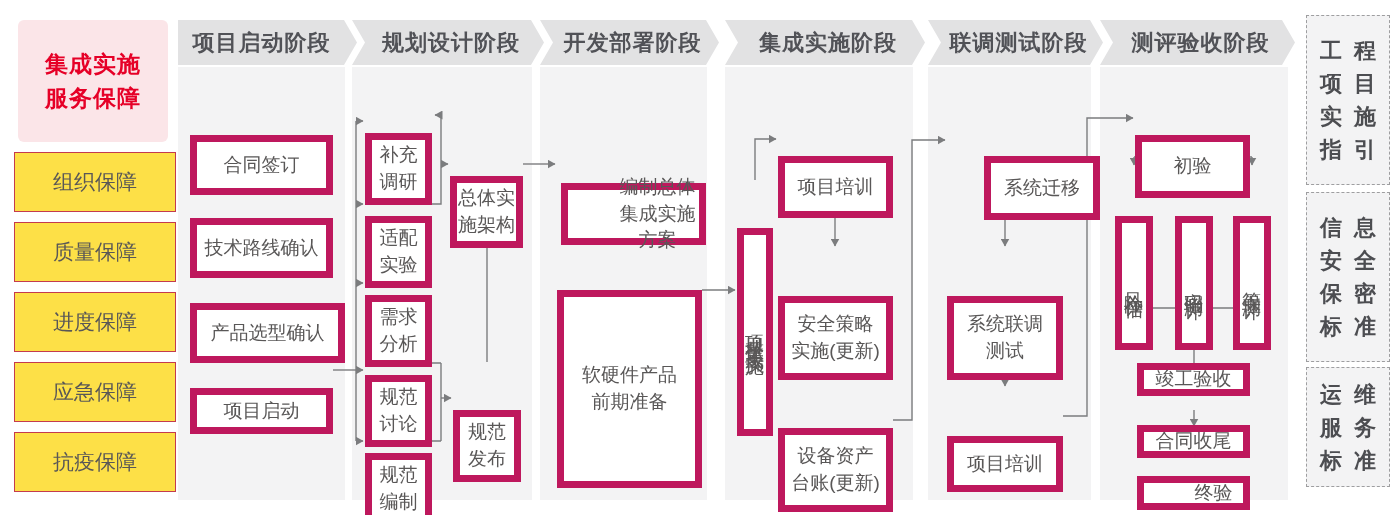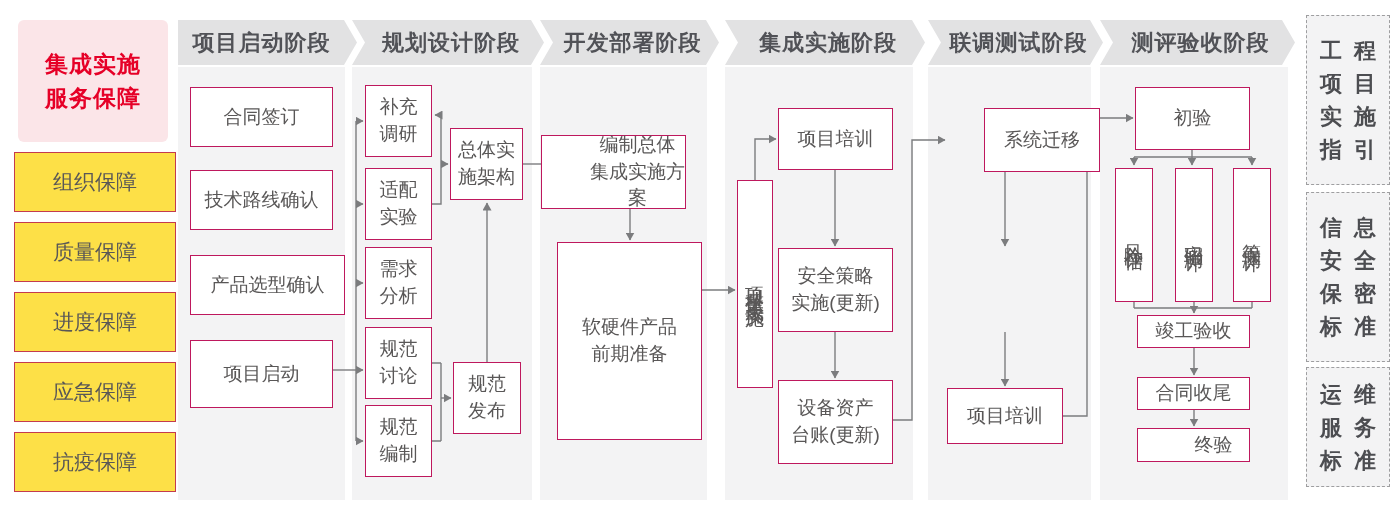--- a/index.html
+++ b/index.html
@@ -12,23 +12,23 @@
   
   .chev{
     position:absolute;top:20px;height:45px;background:#e2e2e3;color:#515257;
     font-weight:bold;font-size:22px;display:flex;align-items:center;justify-content:center;
     z-index:1;letter-spacing:1px;padding-right:12px;box-sizing:border-box;
   }
   .chev.first{clip-path:polygon(0 0,calc(100% - 13px) 0,100% 50%,calc(100% - 13px) 100%,0 100%);}
   .chev.mid{clip-path:polygon(0 0,calc(100% - 13px) 0,100% 50%,calc(100% - 13px) 100%,0 100%,13px 50%);padding-left:18px;}
   
   .box{
-    position:absolute;background:#fff;border:1px solid #be185d;color:#595757;
+    position:absolute;background:#fff;border:7px solid #be185d;color:#595757;
     font-size:19px;line-height:1.4;display:flex;align-items:center;justify-content:center;
-    text-align:center;white-space:pre-line;z-index:2;box-sizing:border-box;
+    text-align:center;white-space:pre-line;z-index:2;box-sizing:border-box;margin-top:48px;
   }
   .vbox{writing-mode:vertical-rl;text-orientation:upright;letter-spacing:3px;line-height:1;}
   
   .side-title{
     position:absolute;left:18px;top:20px;width:150px;height:122px;background:#fbe5e8;
     color:#e60027;font-weight:bold;font-size:23px;line-height:1.5;border-radius:6px;
     display:flex;align-items:center;justify-content:center;text-align:center;
     white-space:pre-line;z-index:2;letter-spacing:1px;
   }
   .side-item{
@@ -133,50 +133,52 @@
       <path d="M1134,302 V308 M1252,302 V308 M1134,308 H1252"></path>
       <path d="M1194,302 V313" marker-end="url(#arw)"></path>
       <path d="M1194,348 V375" marker-end="url(#arw)"></path>
       <path d="M1194,410 V426" marker-end="url(#arw)"></path>
     </g>
   </svg>
 
   <div class="box" style="left:190px;top:87px;width:143px;height:60px;">合同签订</div>
   <div class="box" style="left:190px;top:170px;width:143px;height:60px;">技术路线确认</div>
   <div class="box" style="left:190px;top:255px;width:155px;height:60px;">产品选型确认</div>
-  <div class="box" style="left:190px;top:340px;width:143px;height:68px;">项目启动</div>
+  <div class="box" style="left:190px;top:340px;width:143px;height:46px;">项目启动</div>
 
   <div class="box" style="left:365px;top:85px;width:67px;height:72px;">补充
 调研</div>
   <div class="box" style="left:365px;top:168px;width:67px;height:72px;">适配
 实验</div>
   <div class="box" style="left:365px;top:247px;width:67px;height:72px;">需求
 分析</div>
   <div class="box" style="left:365px;top:327px;width:67px;height:72px;">规范
 讨论</div>
   <div class="box" style="left:365px;top:405px;width:67px;height:72px;">规范
 编制</div>
   <div class="box" style="left:450px;top:128px;width:73px;height:72px;">总体实
 施架构</div>
   <div class="box" style="left:453px;top:362px;width:68px;height:72px;">规范
 发布</div>
 
-  <div class="box" style="left:541px;top:135px;width:145px;height:74px;padding-left:48px;">编制总体
+  <div class="box" style="left:561px;top:135px;width:145px;height:62px;padding-left:48px;">编制总体
 集成实施方案</div>
   <div class="box" style="left:557px;top:242px;width:145px;height:198px;">软硬件产品
 前期准备</div>
 
   <div class="box vbox" style="left:737px;top:180px;width:36px;height:208px;">项目整体集成实施</div>
   <div class="box" style="left:778px;top:108px;width:115px;height:62px;">项目培训</div>
   <div class="box" style="left:778px;top:248px;width:115px;height:84px;">安全策略
 实施(更新)</div>
   <div class="box" style="left:778px;top:380px;width:115px;height:84px;">设备资产
 台账(更新)</div>
 
   <div class="box" style="left:984px;top:108px;width:116px;height:64px;">系统迁移</div>
+  <div class="box" style="left:947px;top:248px;width:116px;height:84px;">系统联调
+测试</div>
   <div class="box" style="left:947px;top:388px;width:116px;height:56px;">项目培训</div>
 
   <div class="box" style="left:1135px;top:87px;width:115px;height:63px;">初验</div>
   <div class="box vbox" style="left:1115px;top:168px;width:38px;height:134px;">风险评估</div>
   <div class="box vbox" style="left:1175px;top:168px;width:38px;height:134px;">密码测评</div>
   <div class="box vbox" style="left:1233px;top:168px;width:38px;height:134px;">等保测评</div>
   <div class="box" style="left:1137px;top:315px;width:113px;height:33px;">竣工验收</div>
   <div class="box" style="left:1137px;top:377px;width:113px;height:33px;">合同收尾</div>
   <div class="box" style="left:1137px;top:428px;width:113px;height:34px;padding-left:40px;">终验</div>
 

